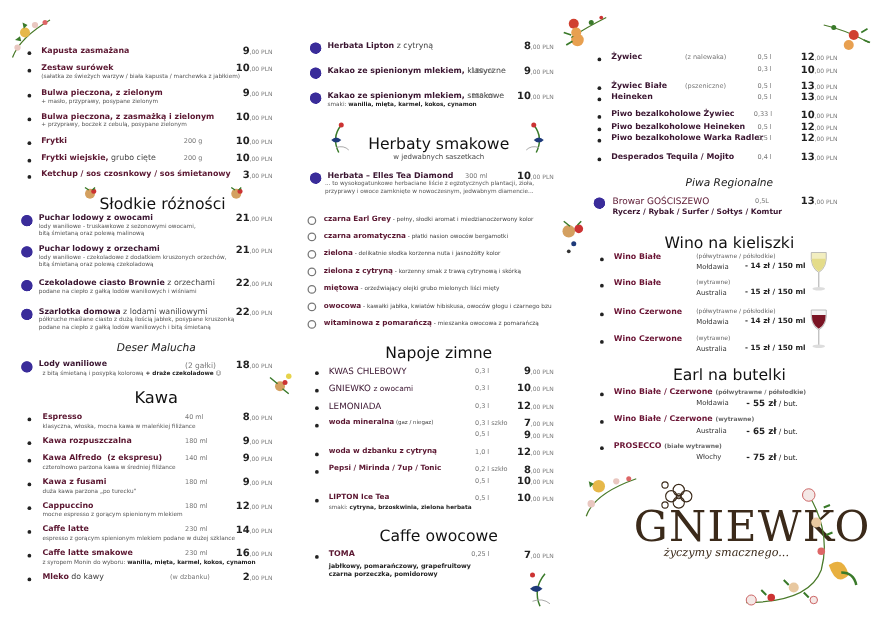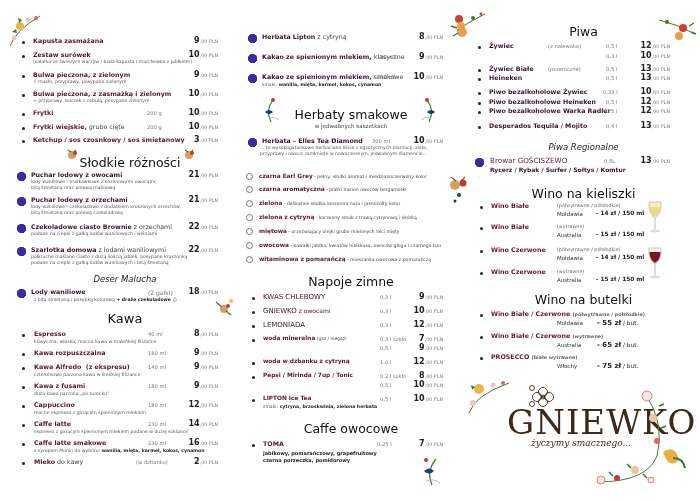--- a/index.html
+++ b/index.html
@@ -371,21 +371,20 @@
   <div class="deco" style="left:190px;top:14px;width:40px;height:30px;">
     <svg width="40" height="30">
         <path d="M2 6 Q20 10 38 20" stroke="#4a7a2a" stroke-width="1" fill="none"></path>
         <circle cx="26" cy="14" r="4" fill="#d04030"></circle>
         <circle cx="22" cy="22" r="4" fill="#e8a050"></circle>
         <path d="M32 12 l5 -3 M34 18 l5 2" stroke="#3a7a2a" stroke-width="1.4"></path>
         <circle cx="10" cy="8" r="2" fill="#3a7a2a"></circle>
       </svg>
   </div>
 
-  <div class="heading" style="left:0;width:233px;top:24px;">Piwa</div>
 
   <div>
     <div class="bullet" style="left:11px;top:46px;"></div>
     <div class="name dark" style="left:22px;top:42px;">Żywiec</div>
     <div class="vol" style="left:81px;top:43px;">(z nalewaka)</div>
     <div class="vol" style="left:139px;top:43px;">0,5 l</div>
     <div class="price" style="left:155px;width:48px;top:41px;"><span>12</span><span class="pln">,00 PLN</span></div>
     <div class="vol" style="left:139px;top:53px;">0,3 l</div>
     <div class="price" style="left:155px;width:48px;top:51px;"><span>10</span><span class="pln">,00 PLN</span></div>
 
@@ -465,21 +464,21 @@
   </div>
   <div class="deco" style="left:180px;top:246px;width:16px;height:34px;">
     <svg width="16" height="34">
         <path d="M2 2 L14 2 Q15 14 8 18 Q1 14 2 2 Z" fill="#f4f4f4" stroke="#aaa" stroke-width="0.6"></path>
         <path d="M2.5 6 L13.5 6 Q13.5 14 8 17 Q2.5 14 2.5 6Z" fill="#7a1424"></path>
         <line x1="8" y1="18" x2="8" y2="30" stroke="#bbb" stroke-width="1"></line>
         <ellipse cx="8" cy="31" rx="5" ry="1.4" fill="#ddd"></ellipse>
       </svg>
   </div>
 
-  <div class="heading" style="left:0;width:233px;top:292px;">Wino na butelki</div>
+  <div class="heading" style="left:0;width:233px;top:292px;">Earl na butelki</div>
   <div>
     <div class="bullet" style="left:13px;top:314px;"></div>
     <div class="wine-name" style="left:24px;top:310px;"><span>Wino Białe / Czerwone</span> <span class="wine-note" style="position:static;">(półwytrawne / półsłodkie)</span></div>
     <div class="wine-origin" style="left:90px;top:320px;">Mołdawia</div>
     <div class="wine-price" style="left:130px;top:319px;"><b>- 55 zł</b><span> / but.</span></div>
 
     <div class="bullet" style="left:13px;top:336px;"></div>
     <div class="wine-name" style="left:24px;top:332px;"><span>Wino Białe / Czerwone</span> <span class="wine-note" style="position:static;">(wytrawne)</span></div>
     <div class="wine-origin" style="left:90px;top:342px;">Australia</div>
     <div class="wine-price" style="left:130px;top:341px;"><b>- 65 zł</b><span> / but.</span></div>

